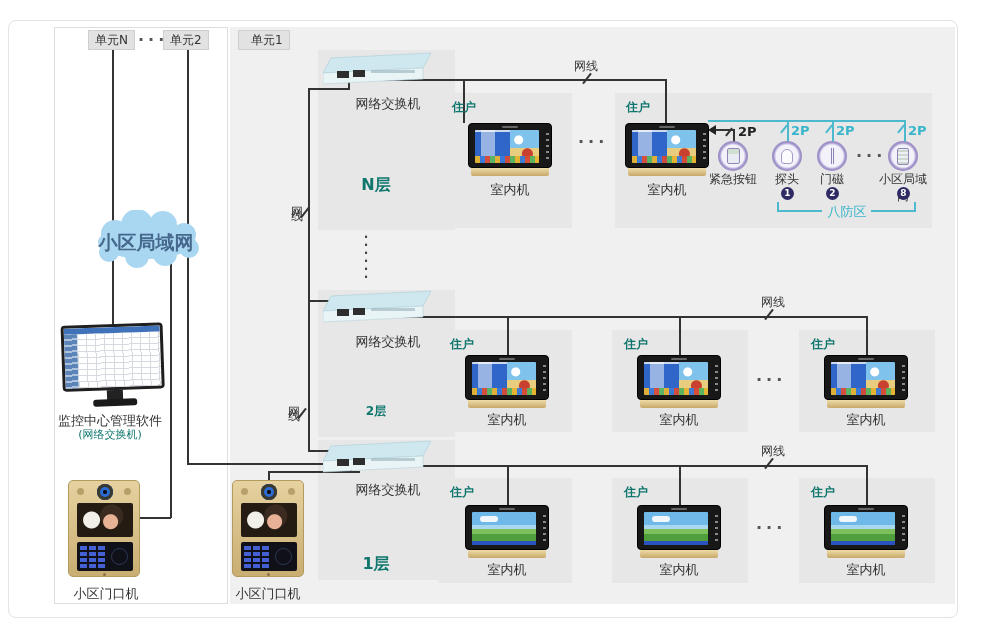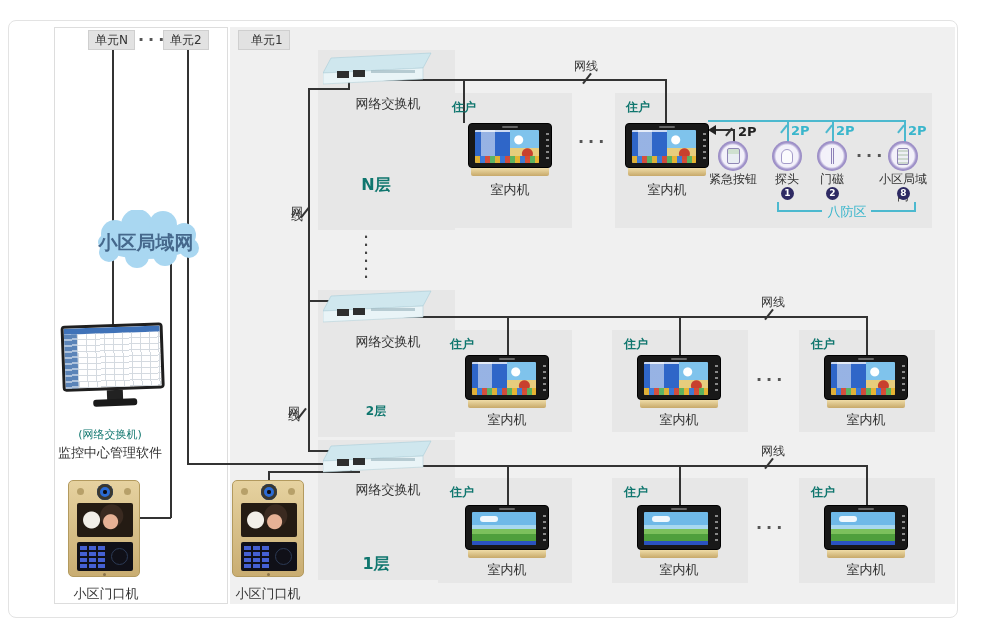--- a/index.html
+++ b/index.html
@@ -192,21 +192,21 @@
     <div class="frame">
       <div class="screen">
         <div class="top"></div>
         <div class="side"></div>
         <div class="grid"></div>
       </div>
     </div>
     <div class="stand"></div>
     <div class="pbase"></div>
   </div>
-  <div class="lbl" style="left:52px;top:412px;width:116px;margin-top:32px;">监控中心管理软件</div>
+  <div class="lbl" style="left:52px;top:412px;width:116px;">监控中心管理软件</div>
   <div class="lbl red" style="left:52px;top:427px;width:116px;font-size:11px;">(网络交换机)</div>
 
   <div class="door" style="left:68px;top:480px;">
     <div class="sdot" style="left:8px;"></div>
     <div class="cam"></div>
     <div class="sdot" style="right:8px;"></div>
     <div class="scr"></div>
     <div class="kp">
       <div class="keys"></div>
       <div class="ring"></div>

